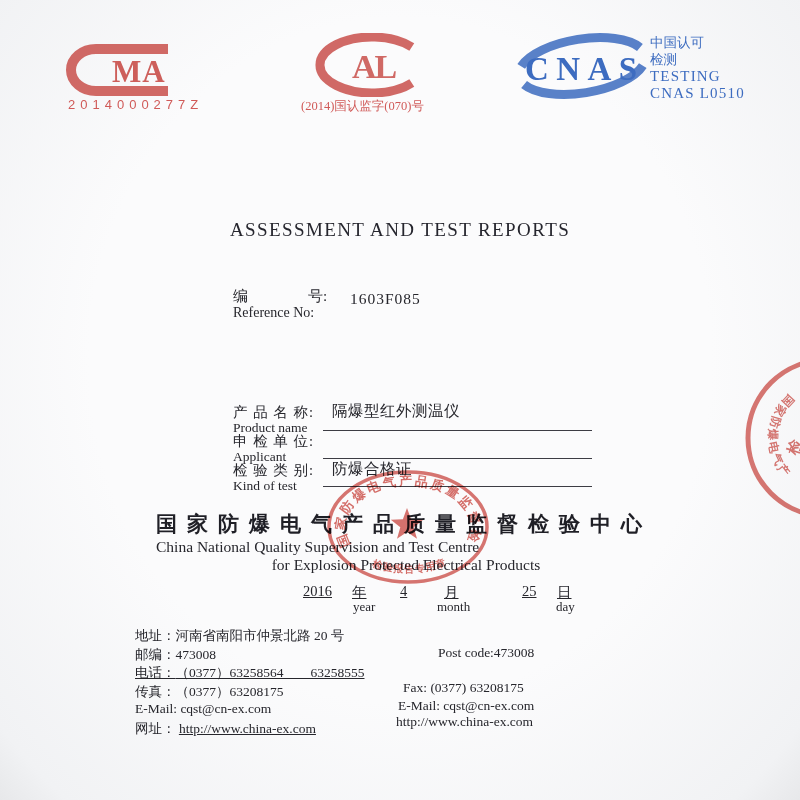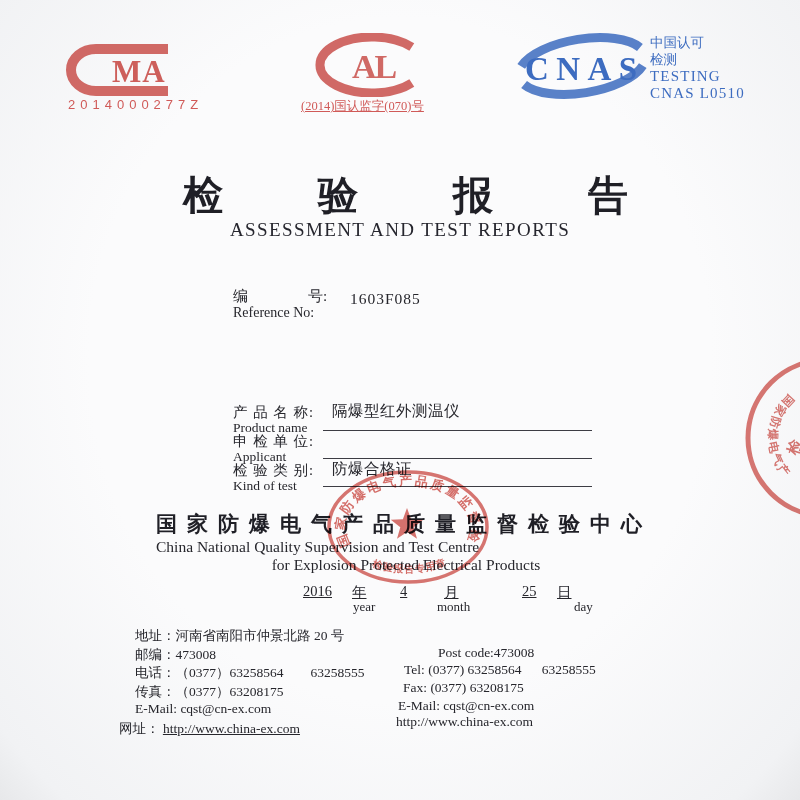--- a/index.html
+++ b/index.html
@@ -7,21 +7,21 @@
     width:800px;height:800px;overflow:hidden;
     font-family:"Liberation Serif","DejaVu Serif",serif;
     color:#26262c;
     background:linear-gradient(180deg,#e6e7e9 0px,#f5f5f7 14px,#f8f8f9 740px,#ebebed 800px);
   }
   .page{position:relative;width:800px;height:800px;
     background:radial-gradient(ellipse at 50% 45%, #fbfbfc 55%, #f1f2f4 92%, #e7e8ea 100%);}
   .abs{position:absolute;}
   .cma-num{position:absolute;left:68px;top:97px;font-family:"Liberation Sans","DejaVu Sans",sans-serif;
     font-size:13px;letter-spacing:5px;color:#cc4947;opacity:.9;}
-  .cal-cap{position:absolute;left:301px;top:98px;font-size:12.5px;color:#cc4947;opacity:.9;text-decoration:underline;}
+  .cal-cap{position:absolute;left:301px;top:98px;font-size:12.5px;color:#cc4947;opacity:.9;}
   .cnas-lines{position:absolute;left:650px;top:35px;color:#3d6cc0;
     font-family:"Liberation Sans","DejaVu Sans",sans-serif;font-size:13.5px;line-height:16.5px;}
   .cnas-lines .en{letter-spacing:1.2px;font-size:15px;font-family:Liberation Serif, serif;}
   
   .title-zh{position:absolute;left:183px;top:168px;font-size:40px;font-weight:bold;
     letter-spacing:95px;white-space:nowrap;color:#1f1f26;}
   .title-en{position:absolute;left:180px;top:219px;width:440px;text-align:center;
     font-size:19px;letter-spacing:1.4px;color:#26262e;}
   
   .ref-zh1{position:absolute;left:233px;top:287px;font-size:15px;}
@@ -79,21 +79,20 @@
       <text x="13" y="52" font-size="33" font-weight="bold" fill="#3d6cc0" textLength="112" font-family="Liberation Sans, DejaVu Sans, sans-serif">CNAS</text>
     </svg>
   </div>
   <div class="cnas-lines">
     <div>中国认可</div>
     <div>检测</div>
     <div class="en">TESTING</div>
     <div class="en">CNAS L0510</div>
   </div>
 
-  <div class="title-zh">检验报告</div>
   <div class="title-en">ASSESSMENT AND TEST REPORTS</div>
 
   <span class="ref-zh1">编</span>
   <span class="ref-zh2">号:</span>
   <span class="ref-val">1603F085</span>
   <span class="ref-en">Reference No:</span>
 
   <span class="fld-zh" style="top:403px;">产 品 名 称:</span>
   <span class="fld-en" style="top:420px;">Product name</span>
   <span class="fld-val" style="top:401px;">隔爆型红外测温仪</span>
@@ -113,31 +112,30 @@
   <div class="centre-en2">for Explosion Protected Electrical Products</div>
 
   <span class="d" style="left:303px;">2016</span>
   <span class="d" style="left:352px;">年</span>
   <span class="d" style="left:400px;">4</span>
   <span class="d" style="left:444px;">月</span>
   <span class="d" style="left:522px;">25</span>
   <span class="d" style="left:557px;">日</span>
   <span class="dl" style="left:353px;">year</span>
   <span class="dl" style="left:437px;">month</span>
-  <span class="dl" style="left:556px;margin-left:18px;">day</span>
+  <span class="dl" style="left:556px;">day</span>
 
   <div class="f-line" style="left:135px;top:627px;"><span>地址：</span><span>河南省南阳市仲景北路 20 号</span></div>
   <div class="f-line" style="left:135px;top:646px;"><span>邮编：</span><span>473008</span></div>
-  <div class="f-line" style="left:135px;top:664px;"><span>电话：</span><span>（0377）63258564　　63258555</span></div>
+  <div class="f-line" style="left:135px;top:664px;text-decoration:underline;"><span>电话：</span><span>（0377）63258564　　63258555</span></div>
   <div class="f-line" style="left:135px;top:683px;"><span>传真：</span><span>（0377）63208175</span></div>
   <div class="f-line" style="left:135px;top:701px;"><span>E-Mail: </span><span>cqst@cn-ex.com</span></div>
-  <div class="f-line" style="left:119px;top:720px;"><span>网址： </span><span class="u">http://www.china-ex.com</span></div>
+  <div class="f-line" style="left:135px;top:720px;"><span>网址： </span><span class="u">http://www.china-ex.com</span></div>
 
   <div class="f-line" style="left:400px;top:645px;margin-left:38px;">Post code:473008</div>
-  <div class="f-line" style="left:404px;top:662px;">Tel: (0377) 63258564      63258555</div>
   <div class="f-line" style="left:403px;top:680px;">Fax: (0377) 63208175</div>
   <div class="f-line" style="left:398px;top:698px;">E-Mail: cqst@cn-ex.com</div>
   <div class="f-line" style="left:396px;top:714px;">http://www.china-ex.com</div>
 
   <svg class="seal-center" width="172" height="122" viewBox="0 0 172 122">
     <defs>
       <path id="sealRing" d="M 28.9,78.8 A 63,42 0 1 1 143.1,78.8" fill="none"></path>
       <path id="sealBottom" d="M 50,100 A 58,30 0 0 0 122,100" fill="none"></path>
     </defs>
     <ellipse cx="86" cy="61" rx="79" ry="55" fill="none" stroke="#c8372f" stroke-width="3.5" opacity="0.78"></ellipse>

